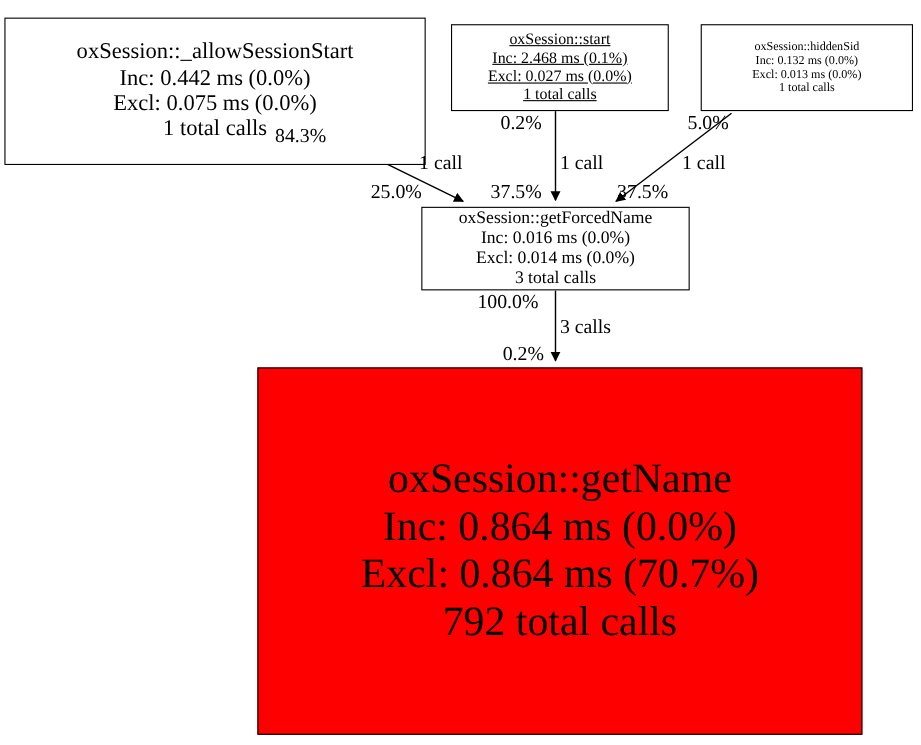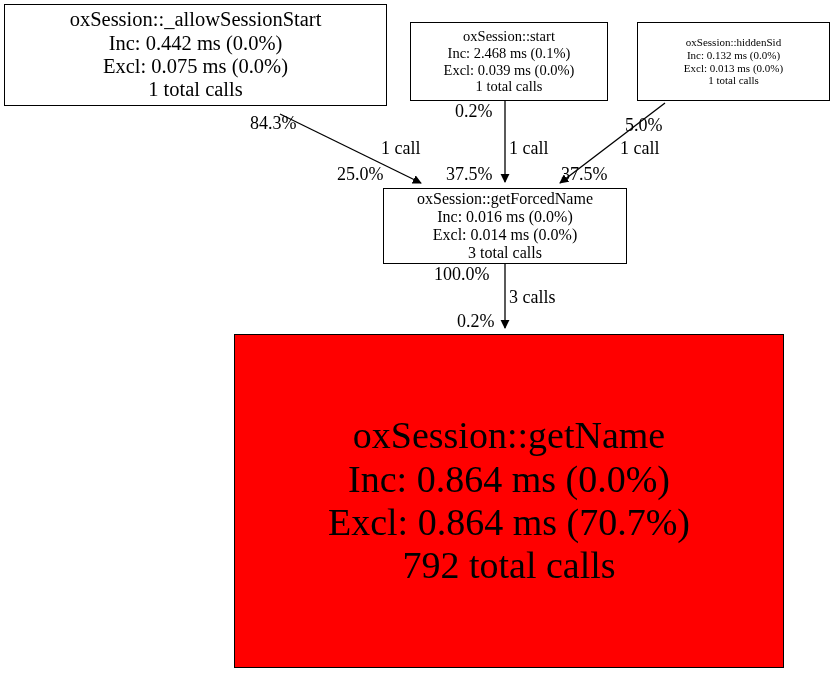--- a/index.html
+++ b/index.html
@@ -39,33 +39,34 @@
     text-align: center;
     line-height: 1.14;
     white-space: nowrap;
   }
   .node .line {
     display: block;
   }
   
   #node-allow-session-start {
     left: 4px;
-    top: 4px;
+    top: 16px;
     width: 383px;
-    height: 102px;
+    height: 134px;
     font-size: 20.5px;
     align-items: center;
   }
   
   #node-start {
     left: 410px;
     top: 22px;
     width: 198px;
     height: 79px;
     font-size: 14.5px;
+    text-decoration: underline;
   }
   
   #node-hidden-sid {
     left: 637px;
     top: 22px;
     width: 193px;
     height: 79px;
     font-size: 11px;
   }
   
@@ -119,21 +120,21 @@
   <div class="node" id="node-allow-session-start">
     <span class="line">oxSession::_allowSessionStart</span>
     <span class="line">Inc: 0.442 ms (0.0%)</span>
     <span class="line">Excl: 0.075 ms (0.0%)</span>
     <span class="line">1 total calls</span>
   </div>
 
   <div class="node" id="node-start">
     <span class="line">oxSession::start</span>
     <span class="line">Inc: 2.468 ms (0.1%)</span>
-    <span class="line">Excl: 0.039 ms (0.0%)</span>
+    <span class="line">Excl: 0.027 ms (0.0%)</span>
     <span class="line">1 total calls</span>
   </div>
 
   <div class="node" id="node-hidden-sid">
     <span class="line">oxSession::hiddenSid</span>
     <span class="line">Inc: 0.132 ms (0.0%)</span>
     <span class="line">Excl: 0.013 ms (0.0%)</span>
     <span class="line">1 total calls</span>
   </div>
 
@@ -152,21 +153,21 @@
   </div>
 
   <div class="edge-label" style="left:250px; top:114px;">84.3%</div>
   <div class="edge-label" style="left:381px; top:139px;">1 call</div>
   <div class="edge-label" style="left:337px; top:165px;">25.0%</div>
 
   <div class="edge-label" style="left:455px; top:102px;">0.2%</div>
   <div class="edge-label" style="left:509px; top:139px;">1 call</div>
   <div class="edge-label" style="left:446px; top:165px;">37.5%</div>
 
-  <div class="edge-label" style="left:625px; top:116px;">5.0%</div>
+  <div class="edge-label" style="left:625px; top:102px;">5.0%</div>
   <div class="edge-label" style="left:620px; top:139px;">1 call</div>
   <div class="edge-label" style="left:561px; top:165px;">37.5%</div>
 
   <div class="edge-label" style="left:434px; top:265px;">100.0%</div>
   <div class="edge-label" style="left:509px; top:288px;">3 calls</div>
   <div class="edge-label" style="left:457px; top:312px;">0.2%</div>
 
 </div>
 
 </body></html>

